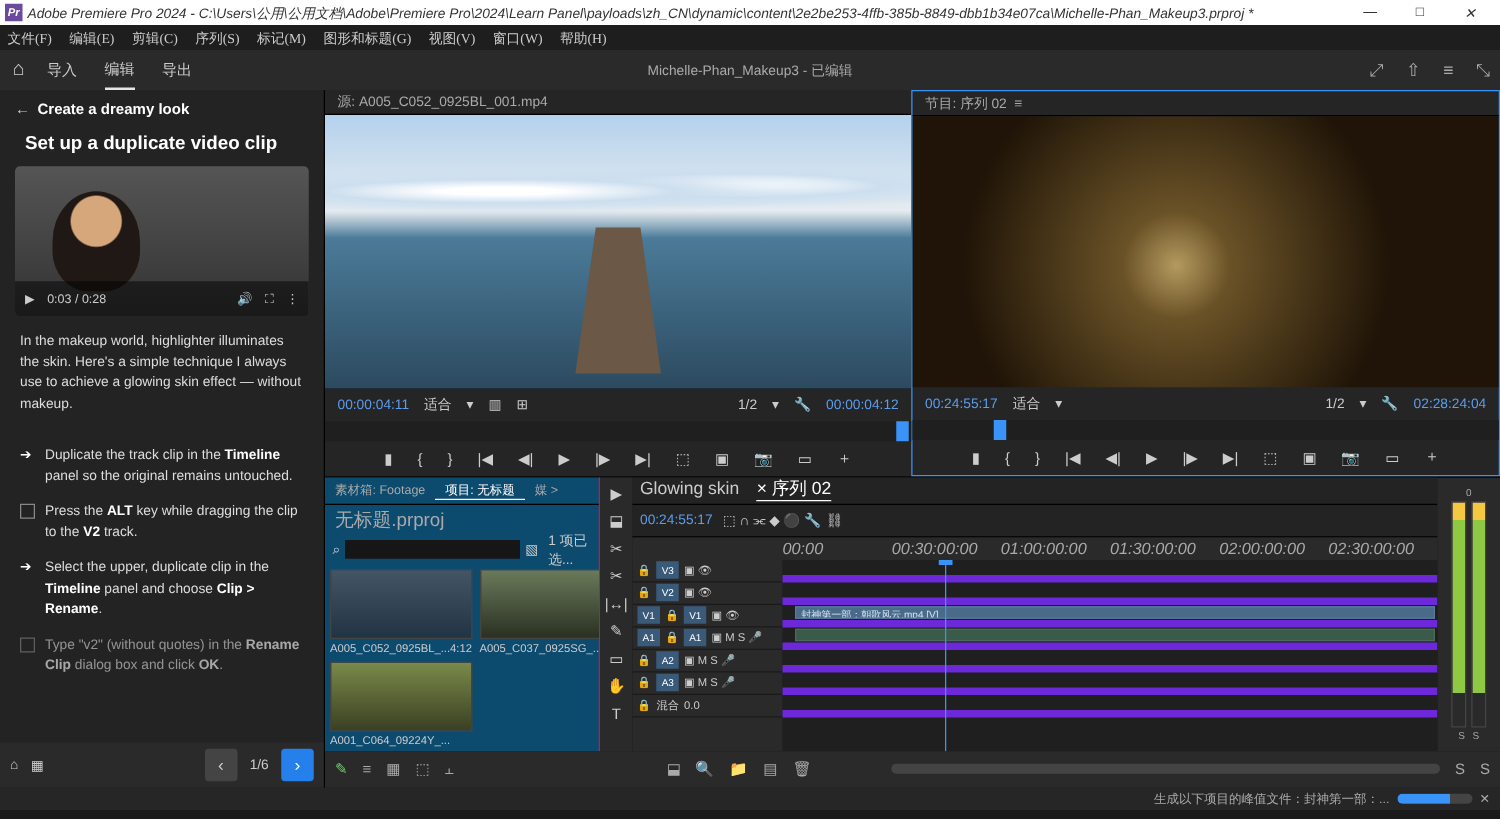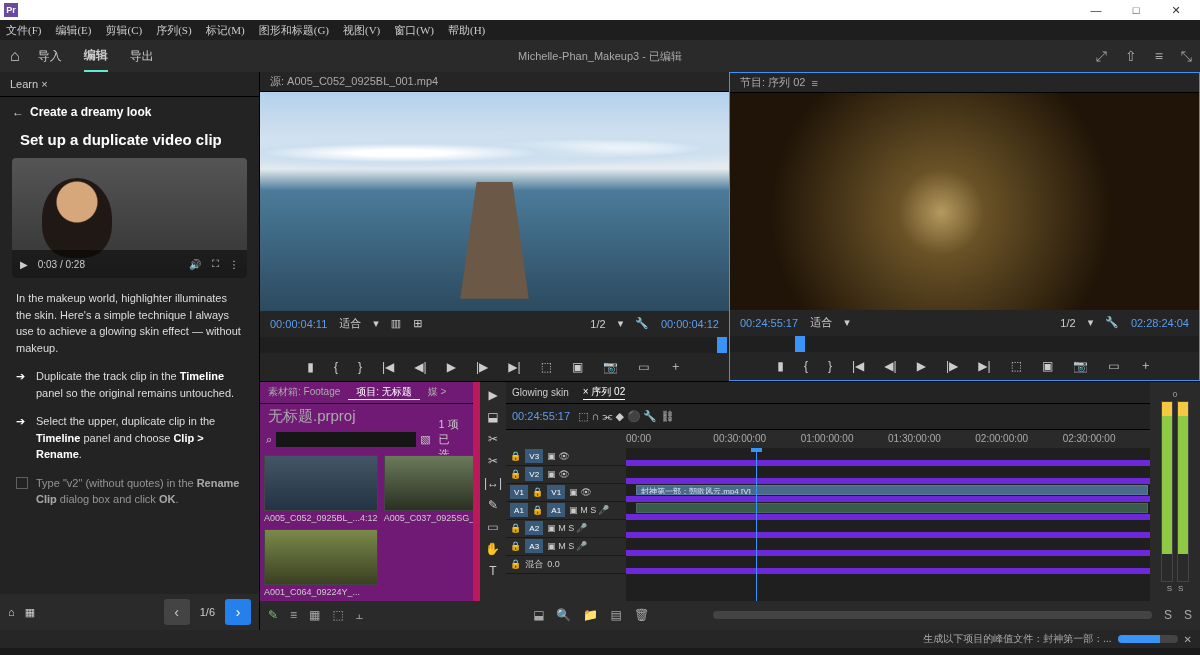--- a/index.html
+++ b/index.html
@@ -1,48 +1,48 @@
 <!DOCTYPE html>
 <html><head>
 <meta charset="utf-8">
 <style>
 * { margin:0; padding:0; box-sizing:border-box; font-family:"Segoe UI",Arial,sans-serif; }
 body { background:#1a1a1a; color:#ccc; width:1200px; height:655px; overflow:hidden; font-size:11px; }
 
 
-.titlebar { height:20px; background:#fff; display:flex; align-items:center; padding:0 4px; color:#333; font-size:11px; }
+.titlebar { height:20px; background:#fff; display:flex; align-items:center; padding:0 4px; color:#333; font-size:11px;font-style:italic; }
 .titlebar .icon { width:14px; height:14px; background:#6a4a9c; margin-right:4px; display:inline-flex; align-items:center; justify-content:center; color:#fff; font-size:9px; font-weight:bold; }
 .titlebar .spacer { flex:1; }
 .titlebar .wbtn { width:40px; text-align:center; }
 
 
 .menubar { height:20px; background:#1e1e1e; display:flex; align-items:center; padding:0 6px; font-size:11px; }
 .menubar span { margin-right:14px; cursor:pointer;font-family:Liberation Serif, serif; }
 
 
 .homerow { height:32px; background:#2a2a2a; display:flex; align-items:center; padding-left:10px; position:relative; }
 .homerow .home-icon { font-size:16px; color:#ccc; margin-right:18px; }
 .homerow .tab { margin-right:22px; font-size:12px; padding:6px 0; }
-.homerow .tab.active { border-bottom:2px solid #5eead4;font-weight:bold; }
+.homerow .tab.active { border-bottom:2px solid #e5e5e5; }
 .homerow .center { position:absolute; left:50%; transform:translateX(-50%); color:#aaa; }
 .homerow .right { margin-left:auto; margin-right:8px; display:flex; gap:18px; font-size:14px; color:#aaa; }
 
 
 .main { display:flex; height:558px; }
 
 
 .learn { width:260px; background:#232323; display:flex; flex-direction:column; border-right:1px solid #000; }
 .learn-header { padding:6px 10px; font-size:11px; border-bottom:1px solid #000; }
 .back-row { padding:8px 12px; display:flex; align-items:center; gap:6px; font-size:12px; }
 .lesson-title { padding:4px 20px 10px; font-weight:bold; font-size:15px; color:#fff; }
 .video-thumb { margin:0 12px; height:120px; background:linear-gradient(#555,#333); position:relative; border-radius:4px; overflow:hidden; }
 .video-thumb .face { position:absolute; left:30px; top:20px; width:70px; height:80px; background:radial-gradient(circle at 50% 30%, #d6a77a 30%, #201814 32%); border-radius:50% 50% 40% 40%; }
 .video-thumb .controls { position:absolute; bottom:0; left:0; right:0; height:28px; background:rgba(0,0,0,.5); display:flex; align-items:center; padding:0 8px; gap:10px; font-size:10px; }
 .lesson-body { padding:12px 16px; font-size:11px; line-height:1.5; color:#ddd; overflow-y:auto; flex:1; }
-.lesson-body p { margin-bottom:12px; }
+.lesson-body p { margin-bottom:25px; }
 .step { display:flex; gap:8px; margin-bottom:12px; }
 .step .arrow { color:#fff; flex:0 0 12px; }
 .step .cb { width:12px; height:12px; border:1px solid #888; margin-top:2px; flex:0 0 12px; }
 .learn-footer { height:36px; background:#2a2a2a; display:flex; align-items:center; padding:0 8px; gap:10px; }
 .nav-btn { width:26px; height:26px; background:#444; display:flex; align-items:center; justify-content:center; border-radius:3px; font-size:14px; }
 .nav-btn.blue { background:#2680eb; color:#fff; }
 
 
 .right-area { flex:1; display:flex; flex-direction:column; }
 
@@ -60,42 +60,42 @@
 .mon-info .gray { color:#ccc; }
 .mon-info .spacer { flex:1; }
 .mon-scrub { height:16px; background:#1f1f1f; position:relative; }
 .mon-scrub .head { position:absolute; top:0; width:10px; height:16px; background:#3a93f7; }
 .mon-transport { height:28px; display:flex; align-items:center; justify-content:center; gap:20px; font-size:12px; color:#ccc; }
 
 
 .lower { flex:1; display:flex; }
 
 
-.project-panel { width:220px; background:#701a75; display:flex; flex-direction:column; border-right:7px solid #be185d; }
+.project-panel { width:220px; background:#0c4a6e; display:flex; flex-direction:column; border-right:1px solid #be185d; }
 .proj-tabs { height:22px; display:flex; align-items:center; font-size:10px; border-bottom:1px solid #000; }
 .proj-tabs span { padding:0 8px; color:#aaa; }
 .proj-tabs span.active { color:#fff; border-bottom:1px solid #fff; }
 .proj-search { height:22px; display:flex; align-items:center; padding:0 6px; gap:4px; }
 .proj-search input { flex:1; background:#161616; border:none; color:#ccc; font-size:10px; padding:2px 4px; }
 .proj-grid { flex:1; padding:4px; display:grid; grid-template-columns:1fr 1fr; gap:6px; align-content:start; overflow:auto; }
 .clip { }
 .clip .thumb { height:56px; background:linear-gradient(#445566,#223344); border:1px solid #444; }
 .clip .thumb.sunset { background:linear-gradient(#4a3a7a,#d47a4a); }
 .clip .thumb.valley { background:linear-gradient(#6b7a5a,#2a3022); }
 .clip .thumb.field { background:linear-gradient(#7a8a4a,#3a4022); }
 .clip .meta { display:flex; justify-content:space-between; font-size:9px; color:#ccc; padding-top:2px; }
 
 
 .tools { width:26px; background:#2a2a2a; display:flex; flex-direction:column; align-items:center; gap:8px; padding-top:6px; font-size:12px; color:#ccc; }
 
 
 .timeline { flex:1; background:#232323; display:flex; flex-direction:column; }
-.tl-tabs { height:22px; display:flex; align-items:center; font-size:10px; border-bottom:1px solid #000; padding-left:6px; gap:14px; }
+.tl-tabs { height:22px; display:flex; align-items:flex-start; font-size:14px; border-bottom:1px solid #000; padding-left:6px; gap:14px; }
 .tl-top { height:26px; display:flex; align-items:center; padding:0 6px; gap:8px; font-size:11px; color:#5c9ded; border-bottom:1px solid #000; }
-.tl-ruler { height:18px; background:#2a2a2a; display:flex; align-items:center; font-size:10px; color:#aaa; position:relative; padding-left:120px; }
+.tl-ruler { height:18px; background:#2a2a2a; display:flex; align-items:center; font-size:13px; color:#aaa; position:relative; padding-left:120px;font-style:italic; }
 .tl-ruler .tick { flex:1; }
 .tl-body { flex:1; display:flex; overflow:hidden; }
 .tl-headers { width:120px; background:#2a2a2a; display:flex; flex-direction:column; font-size:9px; }
 .tl-headers .track { height:18px; display:flex; align-items:center; gap:4px; padding-left:4px; border-bottom:1px solid #1a1a1a; }
 .tl-headers .vlabel { width:18px; height:14px; background:#3a5a7a; color:#fff; font-size:8px; display:inline-flex; align-items:center; justify-content:center; }
 .tl-tracks { flex:1; position:relative; background:#1f1f1f; }
 .tl-tracks .track-row { height:18px; border-bottom:6px solid #6d28d9; position:relative; }
 .tl-clip { position:absolute; top:1px; bottom:1px; background:#4a6a8a; border:1px solid #5a7a9a; font-size:8px; color:#d6e6f6; padding-left:4px; overflow:hidden; white-space:nowrap; }
 .tl-clip.audio { background:#3a5a4a; border-color:#4a6a5a; }
 .playhead { position:absolute; top:0; bottom:0; width:1px; background:#3a93f7; left:130px; }
@@ -114,20 +114,21 @@
 .statusbar .prog { width:60px; height:8px; background:#444; border-radius:4px; overflow:hidden; }
 .statusbar .prog span { display:block; height:100%; width:70%; background:#3a93f7; }
 
 strong { color:#fff; font-weight:bold; }
 </style>
 </head>
 <body>
 
 <div class="titlebar">
   <span class="icon">Pr</span>
+  <span>Adobe Premiere Pro 2024 - C:\Users\公用\公用文档\Adobe\Premiere Pro\2024\Learn Panel\payloads\zh_CN\dynamic\content\2e2be253-4ffb-385b-8849-dbb1b34e07ca\Michelle-Phan_Makeup3.prproj *</span>
   <span class="spacer"></span>
   <span class="wbtn">—</span>
   <span class="wbtn">□</span>
   <span class="wbtn">✕</span>
 </div>
 
 <div class="menubar">
   <span>文件(F)</span>
   <span>编辑(E)</span>
   <span>剪辑(C)</span>
@@ -149,21 +150,20 @@
     <span>⤢</span>
     <span>⇧</span>
     <span>≡</span>
     <span>⤡</span>
   </span>
 </div>
 
 <div class="main">
 
   <div class="learn">
-    <div class="learn-header"><span>Learn</span> <span>×</span></div>
     <div class="back-row">
       <span>←</span>
       <strong>Create a dreamy look</strong>
     </div>
     <div class="lesson-title">Set up a duplicate video clip</div>
     <div class="video-thumb">
       <div class="face"></div>
       <div class="controls">
         <span>▶</span>
         <span>0:03 / 0:28</span>
@@ -171,20 +171,24 @@
         <span>🔊</span>
         <span>⛶</span>
         <span>⋮</span>
       </div>
     </div>
     <div class="lesson-body">
       <p>In the makeup world, highlighter illuminates the skin. Here's a simple technique I always use to achieve a glowing skin effect — without makeup.</p>
       <div class="step">
           <span class="arrow">➔</span>
           <span><span>Duplicate the track clip in the </span><strong>Timeline</strong><span> panel so the original remains untouched.</span></span>
+        </div>
+      <div class="step">
+          <span class="cb"></span>
+          <span><span>Press the </span><strong>ALT</strong><span> key while dragging the clip to the </span><strong>V2</strong><span> track.</span></span>
         </div>
       <div class="step">
           <span class="arrow">➔</span>
           <span><span>Select the upper, duplicate clip in the </span><strong>Timeline</strong><span> panel and choose </span><strong>Clip &gt; Rename</strong><span>.</span></span>
         </div>
       <div class="step" style="opacity:.6">
           <span class="cb"></span>
           <span><span>Type "v2" (without quotes) in the </span><strong>Rename Clip</strong><span> dialog box and click </span><strong>OK</strong><span>.</span></span>
         </div>
     </div>

